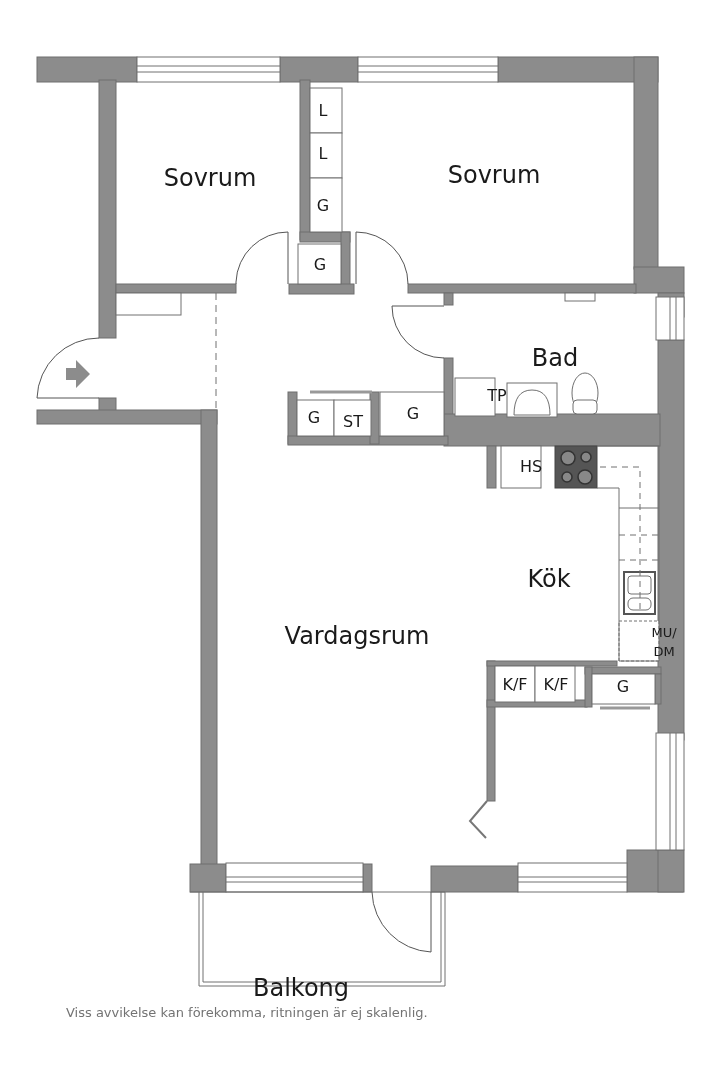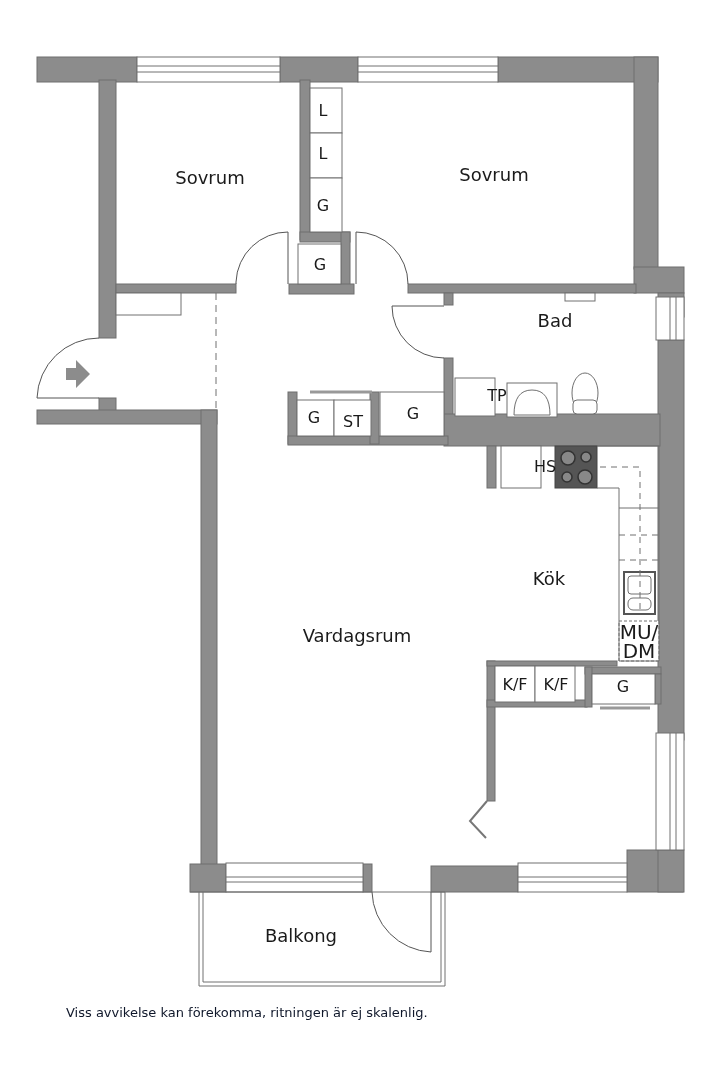--- a/index.html
+++ b/index.html
@@ -1,22 +1,22 @@
 <!DOCTYPE html>
 <html><head>
   <meta charset="utf-8">
   <style>
     html, body { margin: 0; padding: 0; background: #ffffff; }
     body { width: 720px; height: 1080px; position: relative; overflow: hidden; font-family: "DejaVu Sans", sans-serif; }
     svg { position: absolute; left: 0; top: 0; }
     .lbl { position: absolute; color: #1a1a1a; font-family: "DejaVu Sans", sans-serif; white-space: nowrap; transform: translate(-50%, -50%); line-height: 1; }
-    .room { font-size: 18px; }
+    .room { font-size: 24px; }
     .fix { font-size: 16px; }
-    .fix2 { font-size: 20px; line-height: 19px; text-align: center; }
-    .disclaimer { position: absolute; left: 66px; top: 1005px; font-size: 13px; color: #0f172a; font-family: "DejaVu Sans", sans-serif; }
+    .fix2 { font-size: 13px; line-height: 19px; text-align: center; margin-left: 25px; }
+    .disclaimer { position: absolute; left: 66px; top: 1005px; font-size: 13px; color: #737373; font-family: "DejaVu Sans", sans-serif; }
   </style>
 </head>
 <body>
 
 <svg width="720" height="1080" viewBox="0 0 720 1080">
   <g fill="#8c8c8c" stroke="#6e6e6e" stroke-width="1">
 
     <rect x="37" y="57" width="100" height="25"></rect>
 
     <rect x="280" y="57" width="78" height="25"></rect>
@@ -173,34 +173,34 @@
     <path d="M199,892 L199,986 L445,986 L445,892"></path>
     <path d="M203,892 L203,982 L441,982 L441,892"></path>
     <line x1="190" y1="892" x2="445" y2="892"></line>
   </g>
 
   <polygon points="66,368 76,368 76,360 90,374 76,388 76,380 66,380" fill="#8c8c8c"></polygon>
 </svg>
 
 <div class="lbl room" style="left:210px;top:178px">Sovrum</div>
 <div class="lbl room" style="left:494px;top:175px">Sovrum</div>
-<div class="lbl room" style="left:555px;top:321px">Bad</div>
+<div class="lbl room" style="left:555px;top:358px">Bad</div>
 <div class="lbl room" style="left:549px;top:579px">Kök</div>
 <div class="lbl room" style="left:357px;top:636px">Vardagsrum</div>
-<div class="lbl room" style="left:301px;top:936px">Balkong</div>
+<div class="lbl room" style="left:301px;top:988px">Balkong</div>
 
 <div class="lbl fix" style="left:323px;top:111px">L</div>
 <div class="lbl fix" style="left:323px;top:154px">L</div>
 <div class="lbl fix" style="left:323px;top:206px">G</div>
 <div class="lbl fix" style="left:320px;top:265px">G</div>
 <div class="lbl fix" style="left:314px;top:418px">G</div>
 <div class="lbl fix" style="left:353px;top:422px">ST</div>
 <div class="lbl fix" style="left:413px;top:414px">G</div>
 <div class="lbl fix" style="left:497px;top:396px">TP</div>
-<div class="lbl fix" style="left:545px;top:467px">HS</div>
+<div class="lbl fix" style="left:531px;top:467px">HS</div>
 <div class="lbl fix2" style="left:639px;top:642px">
   <div>MU/</div>
   <div>DM</div>
 </div>
 <div class="lbl fix" style="left:515px;top:685px">K/F</div>
 <div class="lbl fix" style="left:556px;top:685px">K/F</div>
 <div class="lbl fix" style="left:623px;top:687px">G</div>
 
 <div class="disclaimer">Viss avvikelse kan förekomma, ritningen är ej skalenlig.</div>
 

